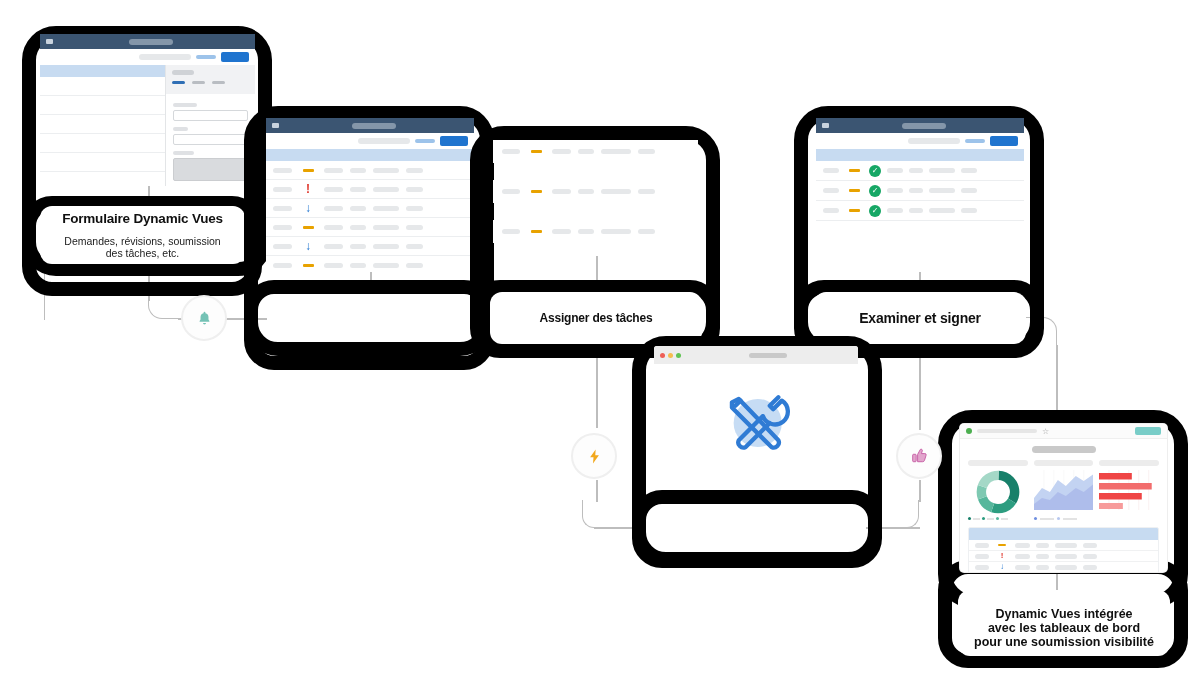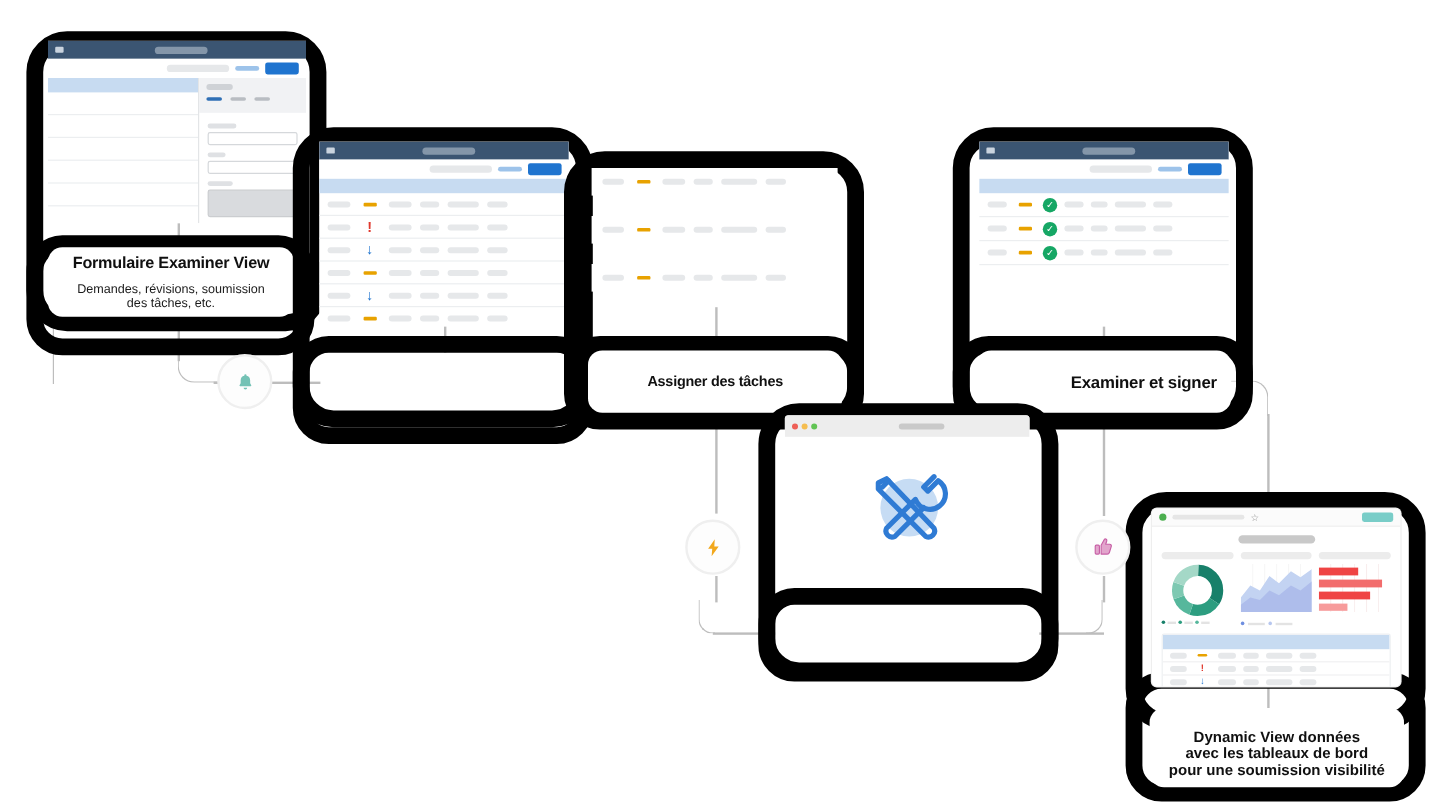--- a/index.html
+++ b/index.html
@@ -144,21 +144,21 @@
         <div class="fld-lbl" style="width:15px;"></div>
         <div class="fld-box"></div>
         <div class="fld-lbl" style="width:21px;"></div>
         <div class="fld-box gray"></div>
 
       </div>
     </div>
   </div>
 
   <div class="label" style="left:40px;top:206px;width:205px;height:58px;">
-    <div class="ttl" style="font-size:13.5px;">Formulaire Examiner View</div>
+    <div class="ttl" style="font-size:13.5px;">Formulaire Dynamic Vues</div>
     <div class="sub" style="font-size:10.5px;">Demandes, révisions, soumission</div>
     <div class="sub" style="font-size:10.5px;margin-top:0;">des tâches, etc.</div>
   </div>
 
   <div class="frame" style="left:244px;top:106px;width:250px;height:250px;"></div>
   <div class="frame" style="left:244px;top:280px;width:250px;height:90px;border-radius:30px;"></div>
 
   <div class="win" style="left:266px;top:118px;width:208px;height:154px;">
     <div class="win-topbar">
       <span class="sq"></span>
@@ -322,21 +322,21 @@
           <span class="cell" style="width: 14px;"></span>
           <span class="cell" style="width: 26px;"></span>
           <span class="cell" style="width: 16px;"></span>
         </div>
         <div class="row" style="height: 20px; border-bottom: none;"></div>
         <div class="row" style="height: 20px; border-bottom: none;"></div>
         <div class="row" style="height: 20px; border-bottom: none;"></div>
       </div>
   </div>
 
-  <div class="label" style="left:814px;top:292px;width:212px;height:52px;align-items:flex-end;">
+  <div class="label" style="left:814px;top:292px;width:212px;height:52px;">
     <div class="ttl" style="font-size:14px;">Examiner et signer</div>
   </div>
 
   <div class="frame" style="left:632px;top:336px;width:250px;height:230px;"></div>
   <div class="frame" style="left:632px;top:490px;width:250px;height:78px;border-radius:30px;"></div>
 
   <div class="mac" style="left:654px;top:346px;width:204px;height:135px;">
     <div class="mac-bar">
       <span class="dot" style="background:#ee5f56;"></span>
       <span class="dot" style="background:#f5bd4f;"></span>
@@ -468,21 +468,21 @@
               <span class="cell" style="width: 13px;"></span>
               <span class="cell" style="width: 22px;"></span>
               <span class="cell" style="width: 14px;"></span>
             </div>
           </div>
       </div>
     </div>
   </div>
 
   <div class="label" style="left:958px;top:590px;width:212px;height:66px;">
-    <div class="sub" style="font-size:12.5px;font-weight:bold;color:#101010;">Dynamic View données</div>
+    <div class="sub" style="font-size:12.5px;font-weight:bold;color:#101010;">Dynamic Vues intégrée</div>
     <div class="sub" style="font-size:12.5px;font-weight:bold;color:#101010;margin-top:0;">avec les tableaux de bord</div>
     <div class="sub" style="font-size:12.5px;font-weight:bold;color:#101010;margin-top:0;">pour une soumission visibilité</div>
   </div>
 
   <div class="badge" style="left:181px;top:295px;">
     <svg width="17" height="17" viewBox="0 0 24 24">
       <path d="M12 2.5a1.3 1.3 0 0 1 1.3 1.3v.7a5.6 5.6 0 0 1 4.3 5.4v3.4l1.3 2.2a.8.8 0 0 1-.7 1.2H5.8a.8.8 0 0 1-.7-1.2l1.3-2.2V9.9a5.6 5.6 0 0 1 4.3-5.4v-.7A1.3 1.3 0 0 1 12 2.5z" fill="#74c2b5"></path>
       <path d="M9.9 18.4h4.2a2.1 2.1 0 0 1-4.2 0z" fill="#74c2b5"></path>
     </svg>
   </div>

